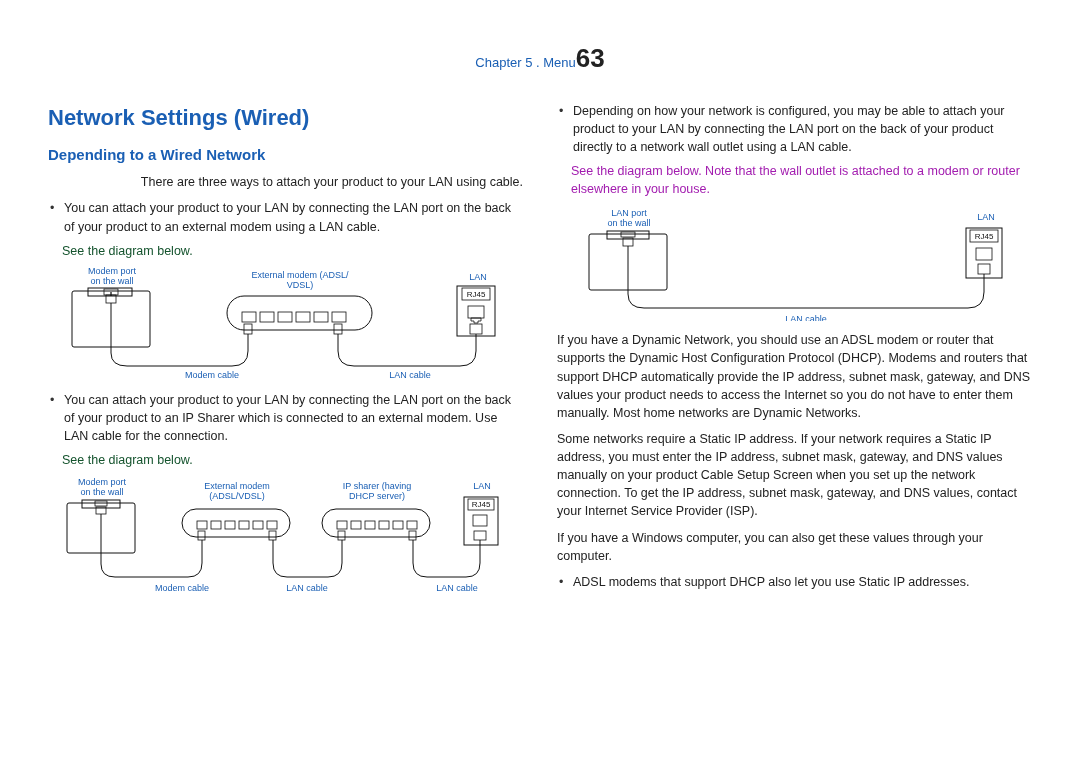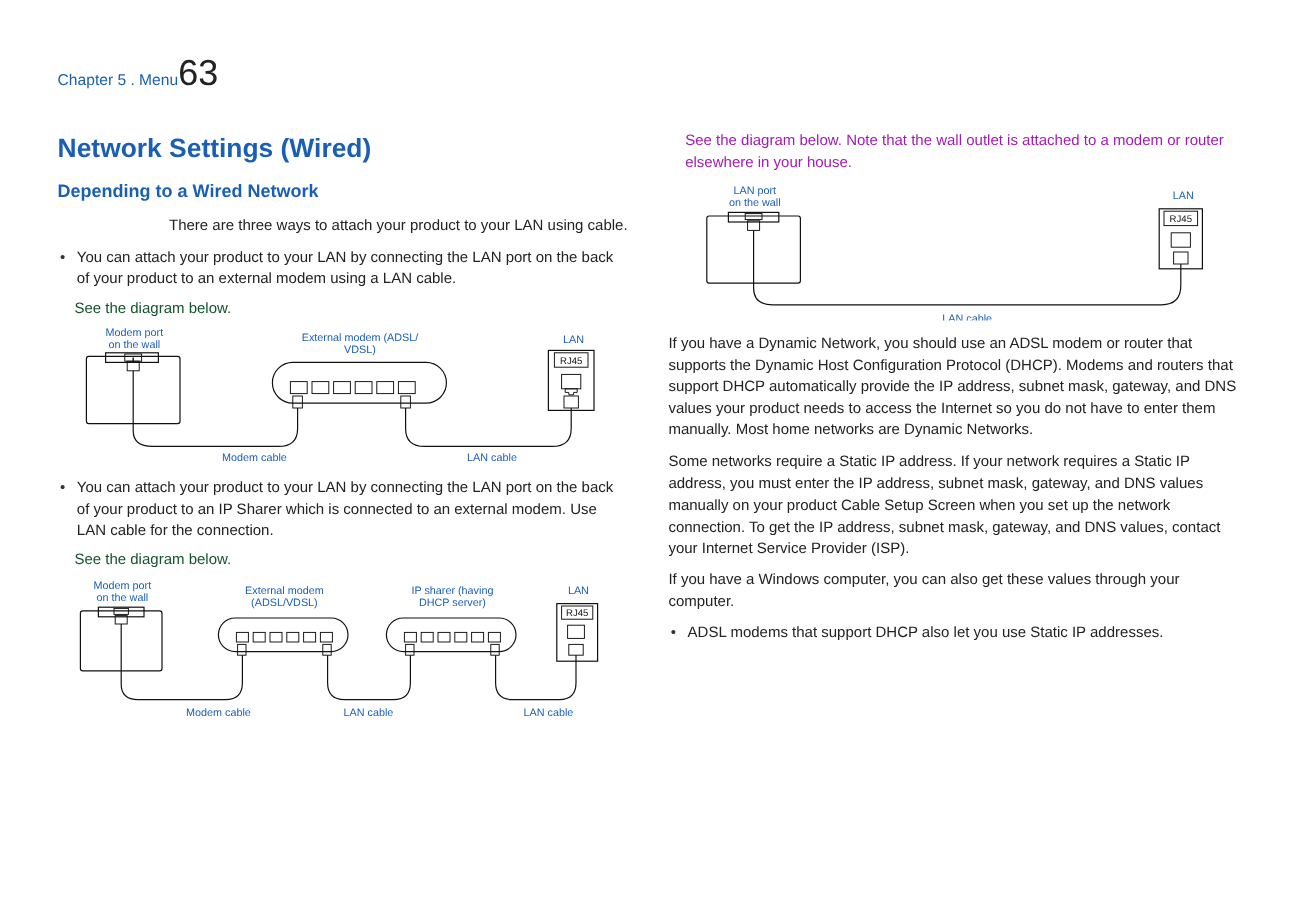--- a/index.html
+++ b/index.html
@@ -11,32 +11,32 @@
     color: #222;
     font-size: 12.5px;
     line-height: 1.45;
     position: relative;
   }
   .page {
     padding: 40px 48px 30px 48px;
   }
   .header {
     display: flex;
-    justify-content: flex-start;
+    justify-content: center;
     align-items: baseline;
     margin-bottom: 24px;
   }
   .chapter {
     color: #1a5fb4;
     font-size: 13px;
   }
   .pagenum {
     color: #222;
-    font-size: 30px;
-    font-weight: 400;
+    font-size: 26px;
+    font-weight: 700;
   }
   .columns {
     display: flex;
     gap: 34px;
     margin-top: 12px;
   }
   .col { flex: 1; min-width: 0; }
   h1.section {
     color: #1a5fb4;
     font-size: 22px;
@@ -222,20 +222,23 @@
           <path d="M351,65 v23 Q351,102 365,102 H404 Q418,102 418,88 V65" class="stroke"></path>
 
           <text x="120" y="116" class="d-label" text-anchor="middle">Modem cable</text>
           <text x="245" y="116" class="d-label" text-anchor="middle">LAN cable</text>
           <text x="395" y="116" class="d-label" text-anchor="middle">LAN cable</text>
         </svg>
       </div>
     </div>
 
     <div class="col">
+      <ul class="bullets">
+        <li>Depending on how your network is configured, you may be able to attach your product to your LAN by connecting the LAN port on the back of your product directly to a network wall outlet using a LAN cable.</li>
+      </ul>
       <p class="para" style="margin-left:14px;color:#a21caf">See the diagram below. Note that the wall outlet is attached to a modem or router elsewhere in your house.</p>
 
       <div class="diagram">
         <svg viewBox="0 0 440 115">
           <rect x="18" y="28" width="78" height="56" class="stroke" rx="2"></rect>
           <rect x="36" y="25" width="42" height="8" class="stroke"></rect>
           <rect x="50" y="26" width="14" height="5" class="thin" fill="#fff"></rect>
           <text x="58" y="10" class="d-label" text-anchor="middle">LAN port</text>
           <text x="58" y="20" class="d-label" text-anchor="middle">on the wall</text>
 

